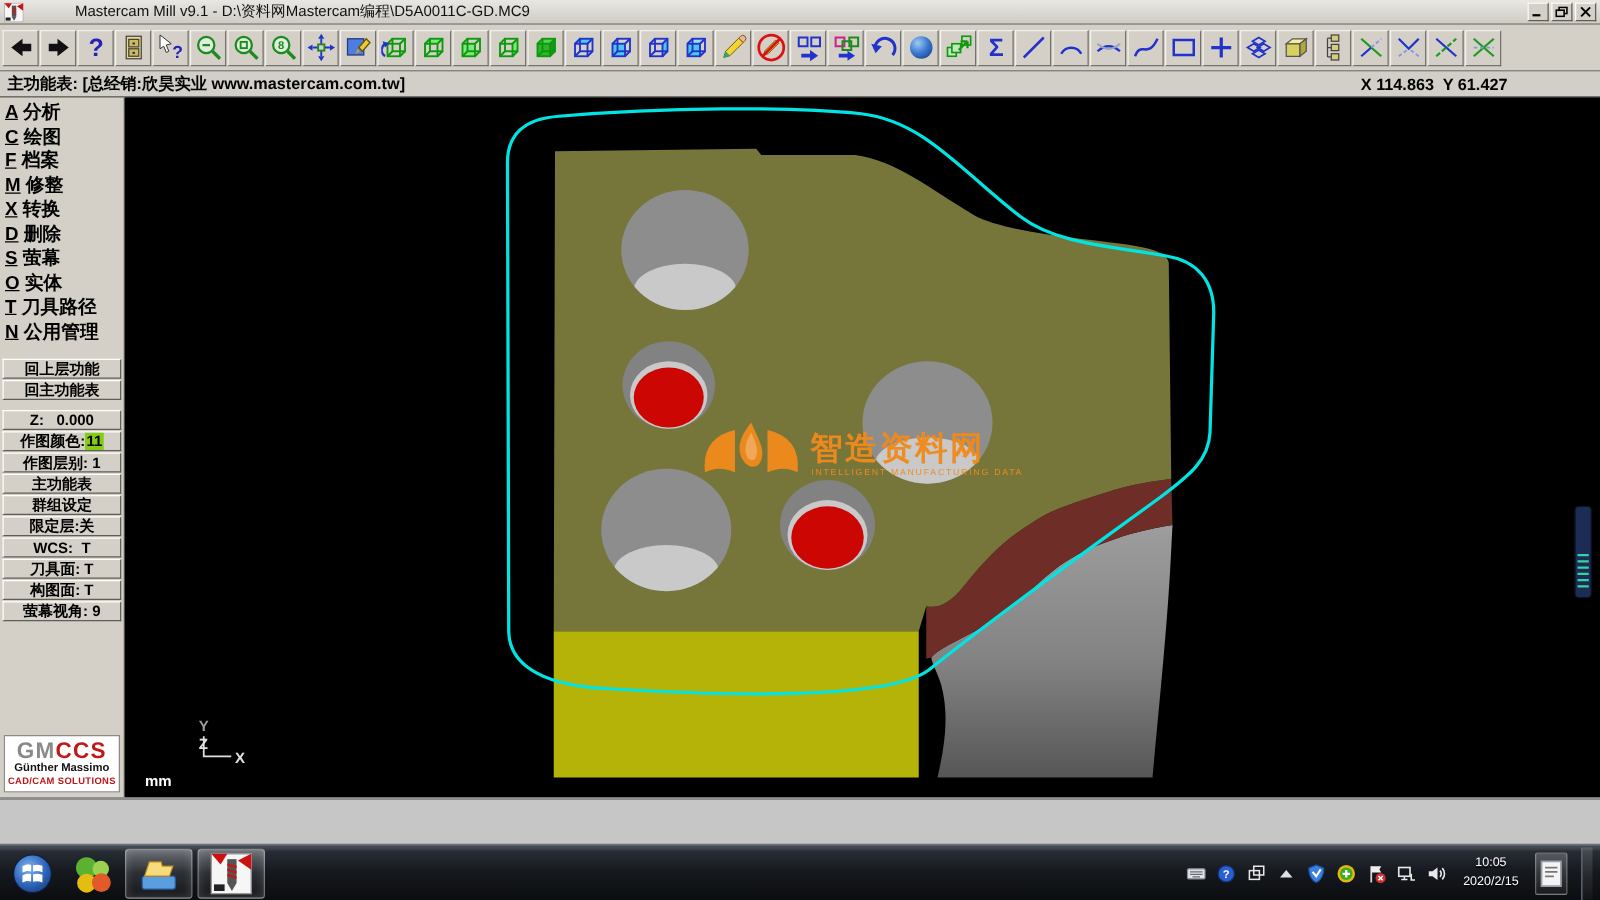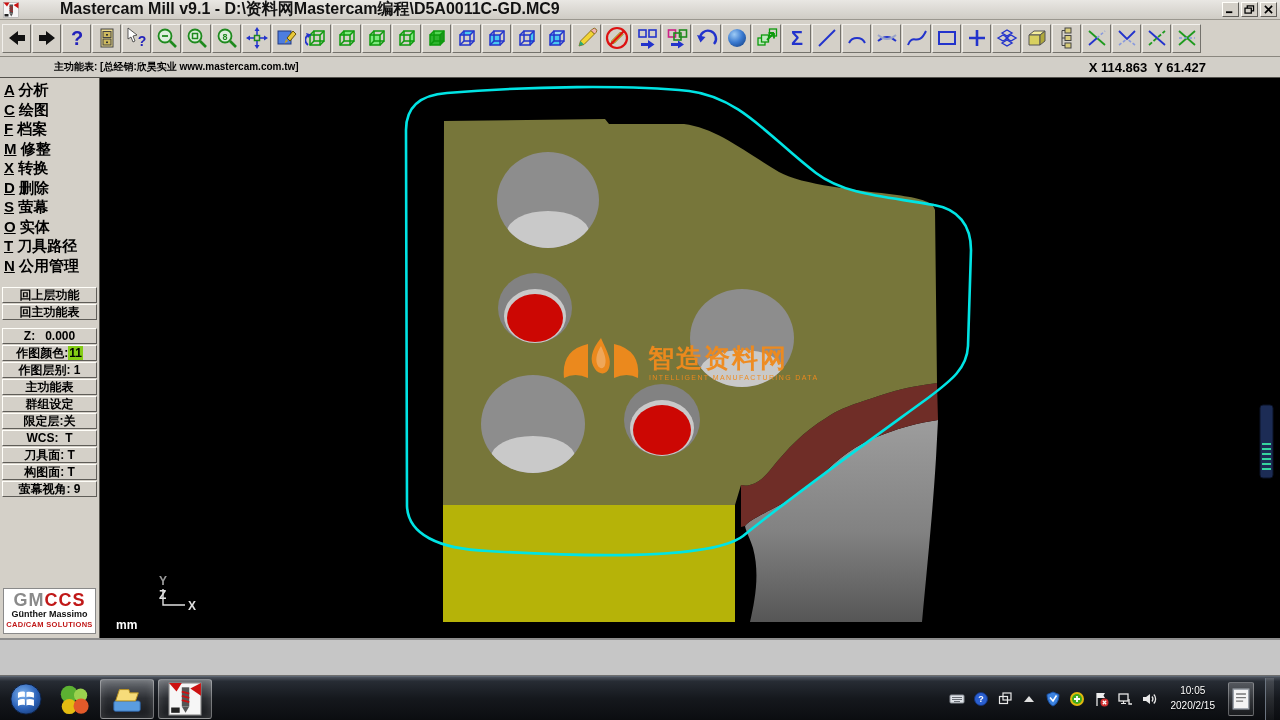--- a/index.html
+++ b/index.html
@@ -5,41 +5,41 @@
   * { margin:0; padding:0; box-sizing:border-box; }
   html,body { width:1280px; height:720px; overflow:hidden; background:#000; }
   body { font-family:"Liberation Sans", sans-serif; }
   .screen { position:relative; width:1280px; height:720px; background:#000; }
 
   
   .titlebar { position:absolute; left:0; top:0; width:1280px; height:20px;
     background:linear-gradient(180deg,#e9e7e3,#cfccc5);
     display:flex; align-items:center; padding:0 3px; border-bottom:1px solid #9a978f; }
   .titlebar .app-ico { width:16px; height:16px; margin-right:5px; flex:0 0 auto; }
-  .titlebar .title { font-size:16px; font-weight:bold; color:#111; white-space:nowrap;padding-left:36px; }
+  .titlebar .title { font-size:12px; font-weight:normal; color:#111; white-space:nowrap;padding-left:36px; }
   .win-btns { margin-left:auto; display:flex; gap:2px; }
   .win-btn { width:17px; height:15px; background:#d4d0c8;
     border:1px solid; border-color:#fffef9 #5f5d58 #5f5d58 #fffef9;
     display:flex; align-items:center; justify-content:center; }
   .win-btn svg { width:11px; height:9px; }
 
   
   .toolbar { position:absolute; left:0; top:20px; width:1280px; height:37px;
     background:#d4d0c8; display:flex; align-items:center; padding:2px 2px; gap:1px;
     border-bottom:1px solid #8a877f; }
   .tb-btn { width:29px; height:29px; flex:0 0 auto; background:#d4d0c8;
     border:1px solid; border-color:#f2f0ec #74726c #74726c #f2f0ec;
     display:flex; align-items:center; justify-content:center; }
   .tb-btn svg { width:24px; height:24px; }
 
   
   .menubar { position:absolute; left:0; top:57px; width:1280px; height:21px;
     background:#d2cfc8; display:flex; align-items:center; padding:0 6px;
     border-bottom:1px solid #55534e; }
-  .menubar .left-text { font-size:10px; font-weight:bold; color:#000; white-space:nowrap;margin-left:48px; }
+  .menubar .left-text { font-size:13px; font-weight:bold; color:#000; white-space:nowrap; }
   .menubar .coords { margin-left:auto; margin-right:68px; font-size:13px; font-weight:bold; color:#000; white-space:pre; }
 
   
   .main { position:absolute; left:0; top:78px; width:1280px; height:560px; display:flex; }
   .sidebar { position:relative; width:100px; height:560px; background:#d4d0c8;
     border-right:1px solid #55534e; padding-top:2px; }
   .menu-item { height:19.5px; line-height:19.5px; padding-left:4px;
     font-size:15px; font-weight:bold; color:#000; white-space:nowrap; cursor:default; }
   .menu-item .hot { text-decoration:underline; }
   .side-group { margin-top:12px; }

